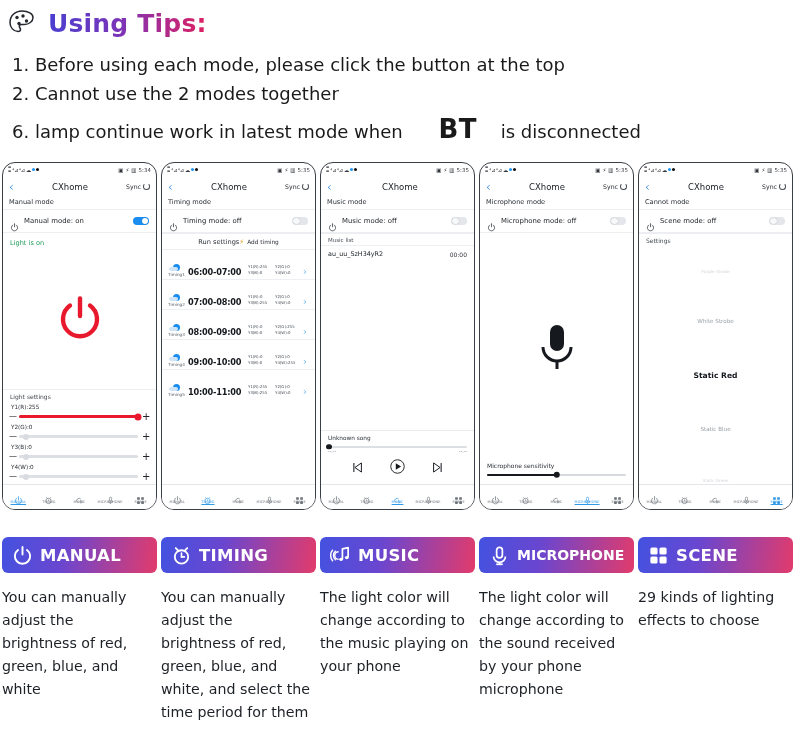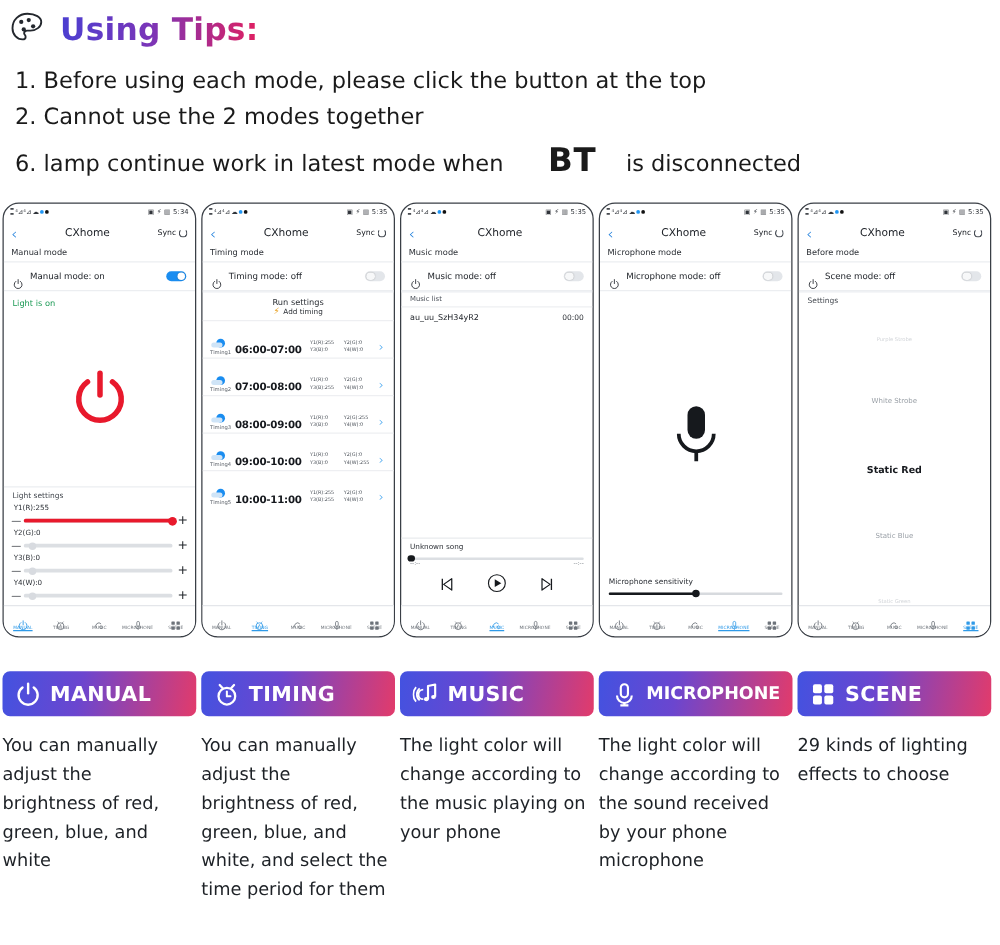--- a/index.html
+++ b/index.html
@@ -71,22 +71,22 @@
   .slider-row { display: flex; align-items: center; gap: 4px; height: 11px; }
   .minus { font-size: 8px; color: #30343a; line-height: 1; width: 6px; text-align: center; }
   .plus { font-size: 10px; color: #20242a; line-height: 1; width: 8px; text-align: center; }
   .track { flex: 1; height: 2.6px; border-radius: 2px; background: #dcdfe3; position: relative; }
   .track .fill { position: absolute; left: 0; top: 0; bottom: 0; border-radius: 2px; }
   .track .thumb { position: absolute; top: 50%; transform: translate(-50%,-50%);
                   width: 6px; height: 6px; border-radius: 50%; background: #d8dbe0; }
   .track .thumb.red { background: #e8192c; width:7px; height:7px; }
 
   
-  .run-head { display: flex; align-items: center; justify-content: space-between;
-              padding: 4px 7px 3px 7px; border-top: .7px solid #eceef1; flex-direction: column; }
+  .run-head { display: flex; align-items: center; justify-content: center;
+              padding: 4px 7px 3px 7px; border-top: .7px solid #eceef1; }
   .run-title { font-size: 6.6px; color: #2b2f35; }
   .add-timing { font-size: 5.8px; color: #2b2f35; display: flex; align-items: center; gap: 3px; }
   .bolt { color: #e8a020; font-size: 7px; line-height: 1; }
   .timing-row { display: flex; align-items: flex-end; padding: 2.5px 5px; height: 30px;
                 border-top: .6px solid #eeeff2; }
   .t-dotcol { width: 19px; flex: 0 0 19px; display: flex; flex-direction: column;
               align-items: center; justify-content: center; }
   .t-dot { width: 7px; height: 7px; border-radius: 50%; background: #1a8df0; }
   .t-dot-tail { width: 9px; height: 3.4px; border-radius: 2px; background:#cfe4f7; margin-top:-4px; margin-left:-6px;}
   .t-name { font-size: 4.2px; color: #5a6068; margin-top: 1px; }
@@ -731,21 +731,21 @@
         </span>
       </div>
       <div class="navbar">
         <span class="nav-back">‹</span>
         <span class="nav-title">CXhome</span>
         <span class="nav-sync">
           <span>Sync</span>
           <span class="sync-ring"></span>
         </span>
       </div>
-      <div class="mode-label">Before mode</div>
+      <div class="mode-label">Cannot mode</div>
       <div class="toggle-row">
         <span class="pw-ico"><svg viewBox="0 0 20 20" width="9" height="9">
               <path d="M6 4.6A7 7 0 1 0 14 4.6" fill="none" stroke="#2b2f35" stroke-width="1.6" stroke-linecap="round"></path>
               <line x1="10" y1="1.5" x2="10" y2="8.5" stroke="#2b2f35" stroke-width="1.6" stroke-linecap="round"></line>
             </svg></span>
         <span class="toggle-text">Scene mode: off</span>
         <span class="switch off">
             <span class="knob"></span>
           </span>
       </div>

